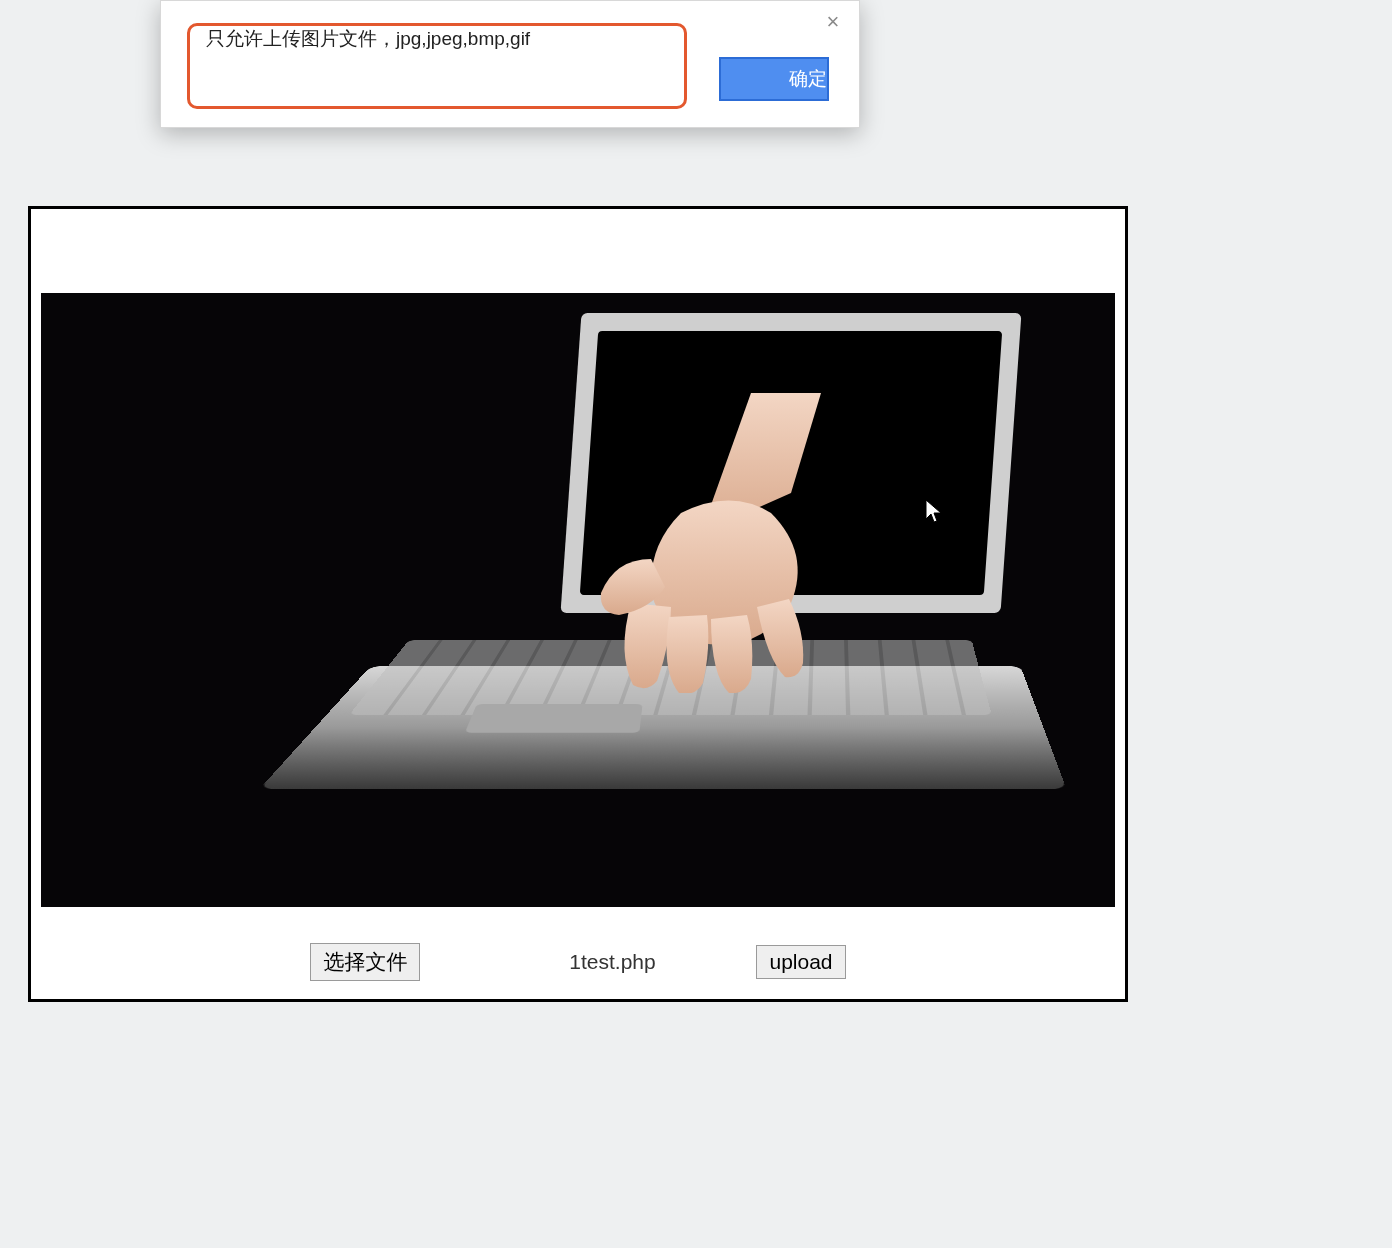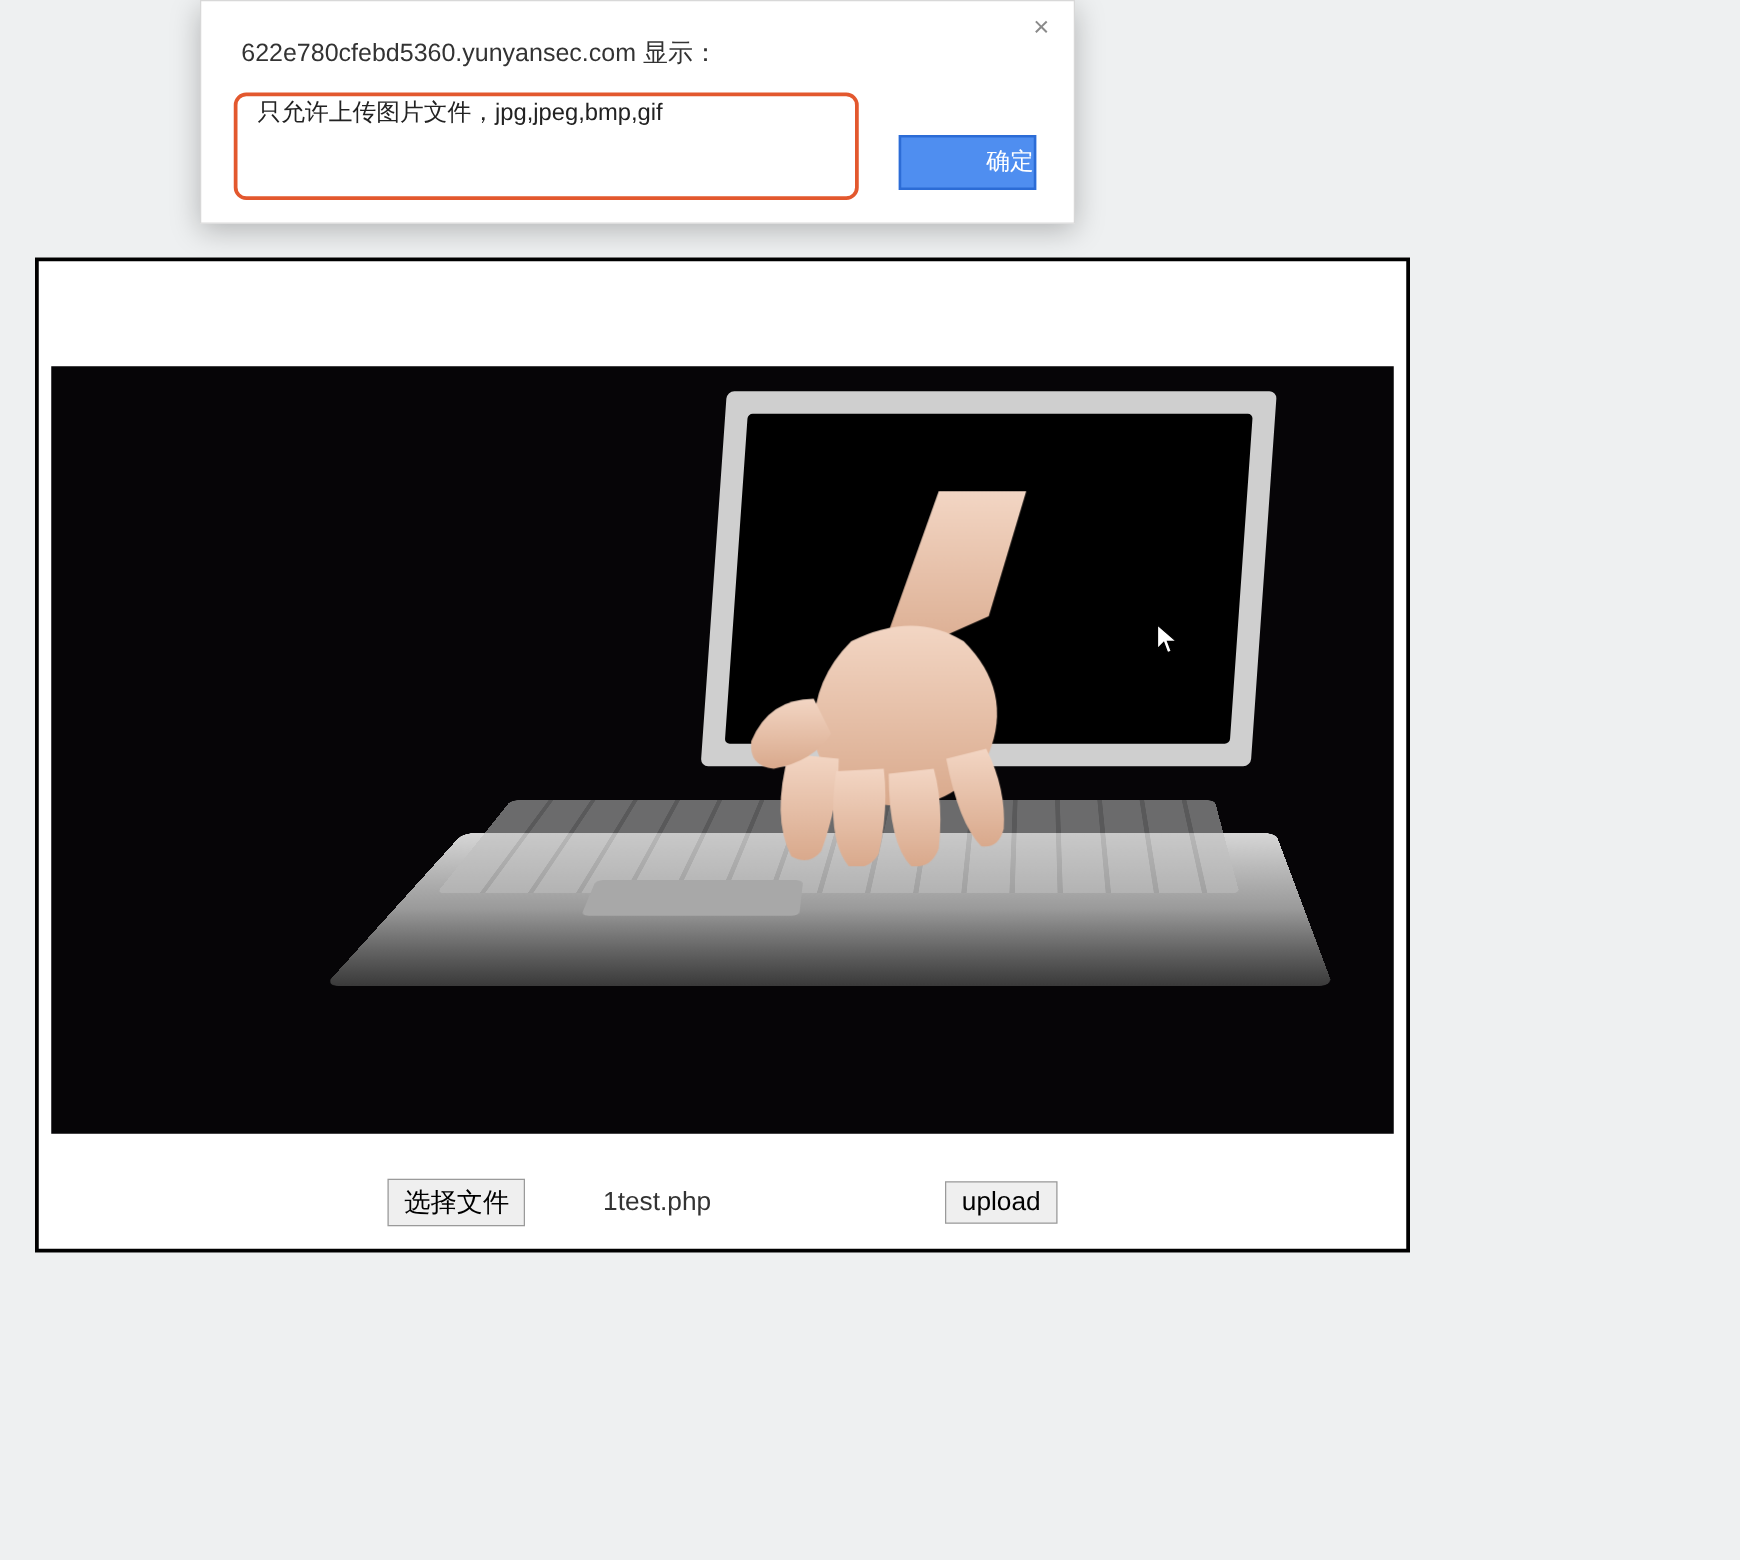--- a/index.html
+++ b/index.html
@@ -162,30 +162,29 @@
   .choose-btn, .upload-btn {
     font-family: inherit;
     font-size: 21px;
     padding: 4px 12px;
     background: #efefef;
     border: 1px solid #9a9a9a;
     cursor: pointer;
   }
   .filename {
     min-width: 260px;
-    text-align: left;
+    text-align: center;
     margin-left: 48px;
   }
 </style>
 </head>
 <body>
 
 <div class="dialog">
   <div class="dialog-close">×</div>
-  <div class="dialog-title">622e780cfebd5360.yunyansec.com 显示：</div>
   <div class="dialog-msgbox">只允许上传图片文件，jpg,jpeg,bmp,gif</div>
   <div class="dialog-footer">
     <div class="dialog-ok">确定</div>
   </div>
 </div>
 
 <div class="card">
 
   <div class="hero">
     <div class="screen-frame"></div>

